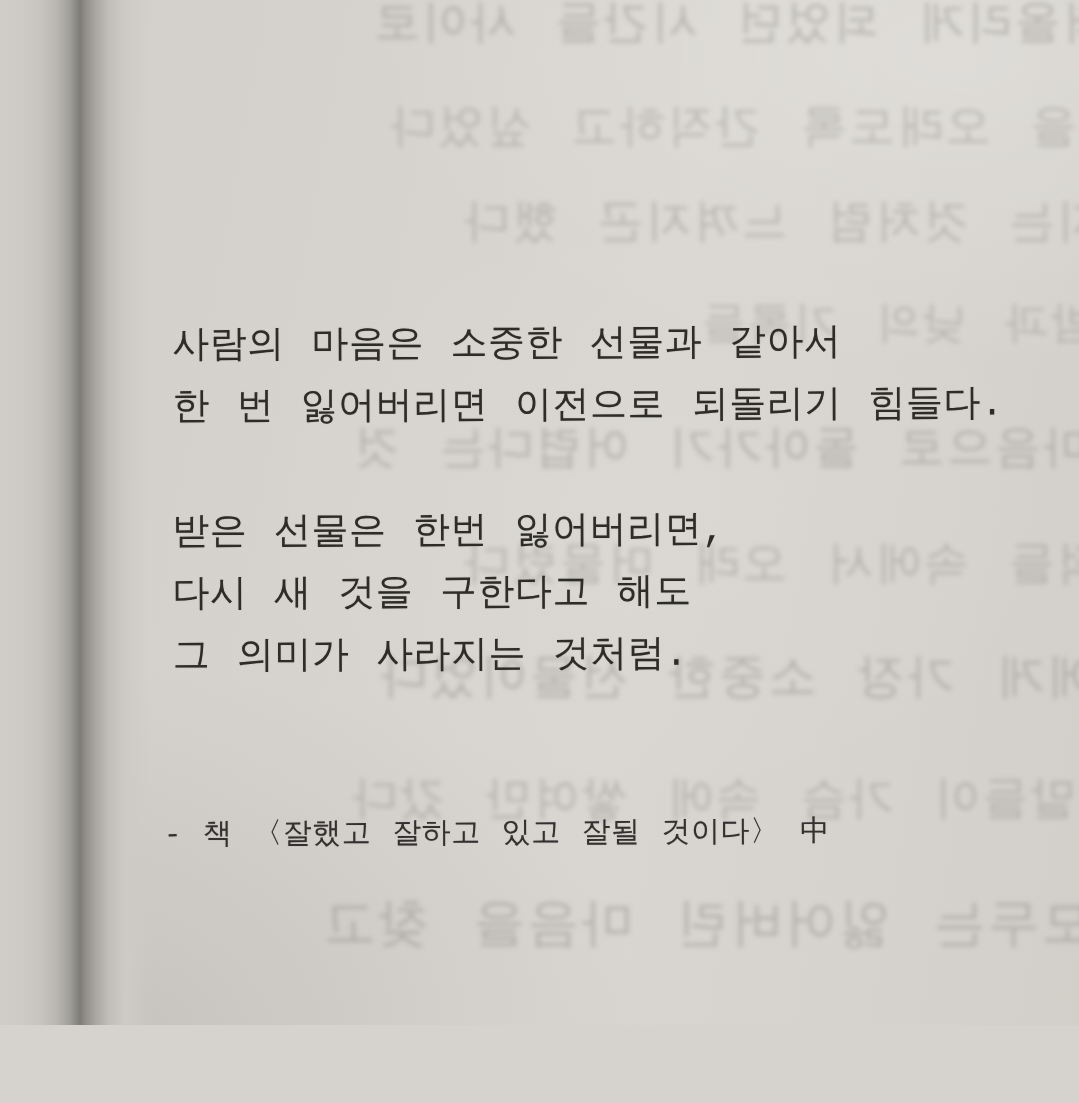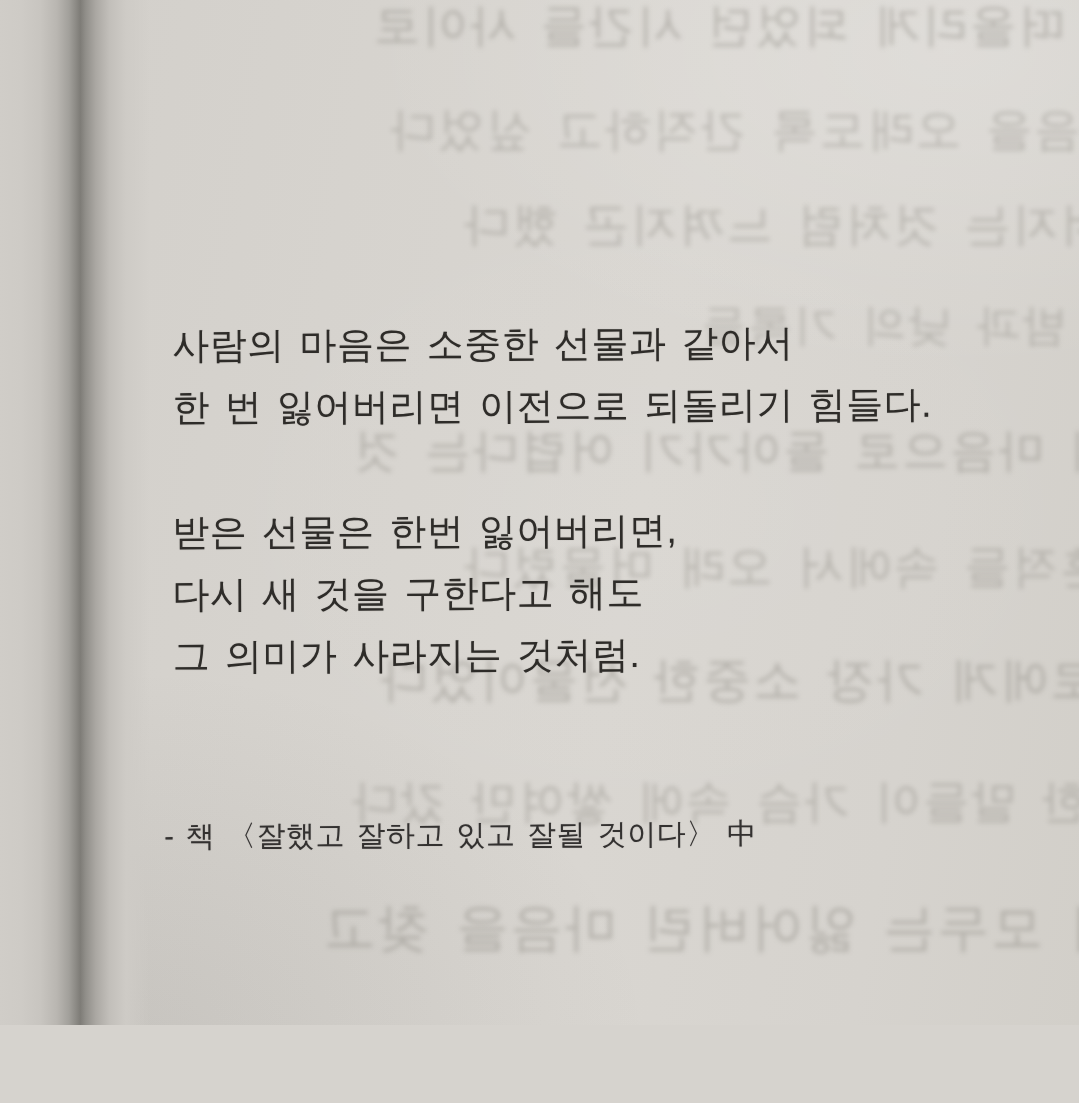--- a/index.html
+++ b/index.html
@@ -5,21 +5,21 @@
   html, body {
     margin: 0;
     padding: 0;
     background: #d6d3ce;
   }
   .photo {
     position: relative;
     width: 1079px;
     height: 1025px;
     overflow: hidden;
-    font-family: Liberation Sans, sans-serif;
+    font-family: Liberation Mono, monospace;
     background:
       radial-gradient(ellipse 950px 520px at 88% 5%, rgba(255,255,255,0.20), rgba(255,255,255,0) 62%),
       radial-gradient(ellipse 900px 650px at 12% 102%, rgba(70,68,64,0.10), rgba(0,0,0,0) 58%),
       radial-gradient(ellipse 700px 500px at 60% 50%, rgba(255,255,255,0.05), rgba(0,0,0,0) 70%),
       linear-gradient(100deg, #d2cfca 0%, #d6d3ce 30%, #d9d6d1 58%, #d6d3ce 82%, #d2cfc9 100%);
   }
   
   .gutter {
     position: absolute;
     left: 0; top: 0; bottom: 0;

